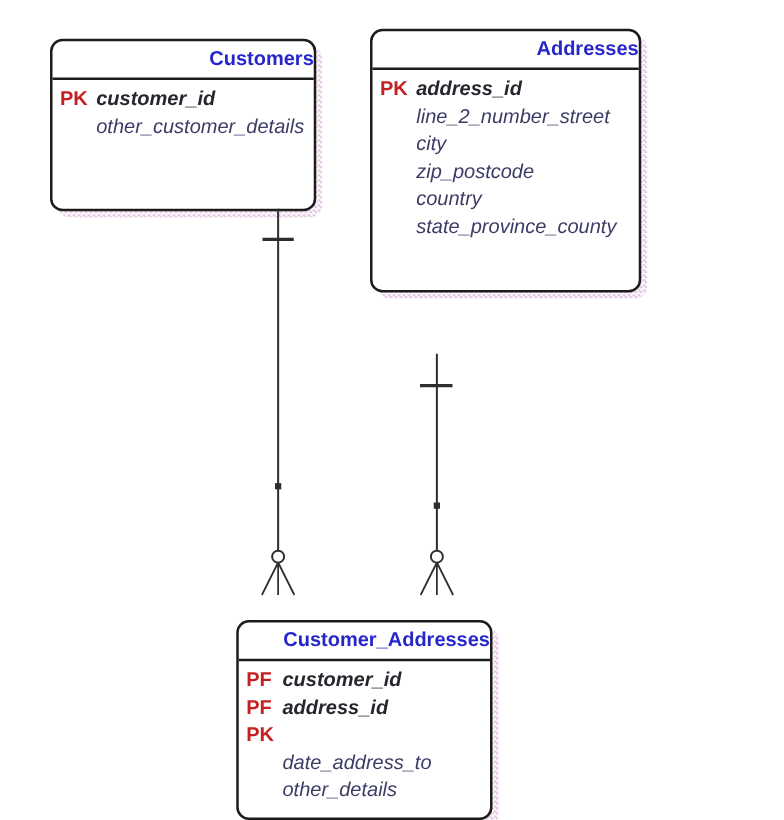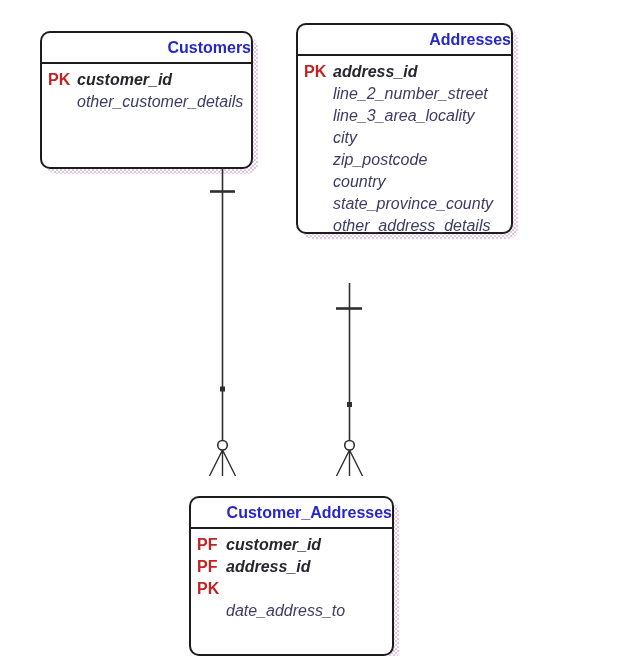--- a/index.html
+++ b/index.html
@@ -98,41 +98,33 @@
       <div class="row keyattr">
         <span class="key">PK</span>
         <span class="name">address_id</span>
       </div>
       <div class="row">
         <span class="key"></span>
         <span class="name">line_2_number_street</span>
       </div>
       <div class="row">
         <span class="key"></span>
-        <span class="name">line_3_area_locality</span>
-      </div>
-      <div class="row">
-        <span class="key"></span>
         <span class="name">city</span>
       </div>
       <div class="row">
         <span class="key"></span>
         <span class="name">zip_postcode</span>
       </div>
       <div class="row">
         <span class="key"></span>
         <span class="name">country</span>
       </div>
       <div class="row">
         <span class="key"></span>
         <span class="name">state_province_county</span>
-      </div>
-      <div class="row">
-        <span class="key"></span>
-        <span class="name">other_address_details</span>
       </div>
     </div>
   </div>
 
   <div class="entity" id="customer-addresses">
     <div class="entity-title">Customer_Addresses</div>
     <div class="entity-rows">
       <div class="row keyattr">
         <span class="key">PF</span>
         <span class="name">customer_id</span>
@@ -140,20 +132,24 @@
       <div class="row keyattr">
         <span class="key">PF</span>
         <span class="name">address_id</span>
       </div>
       <div class="row keyattr">
         <span class="key">PK</span>
       </div>
       <div class="row">
         <span class="key"></span>
         <span class="name">date_address_to</span>
+      </div>
+      <div class="row">
+        <span class="key"></span>
+        <span class="name">other_details</span>
       </div>
     </div>
   </div>
 
   <svg class="connectors" viewBox="0 0 627 656" xmlns="http://www.w3.org/2000/svg">
     <g>
       <line class="rel-line" x1="222.5" y1="167" x2="222.5" y2="441"></line>
       <line class="tick" x1="210" y1="191.5" x2="235" y2="191.5"></line>
       <rect class="dot" x="220" y="386.5" width="5" height="5"></rect>
       <g>

